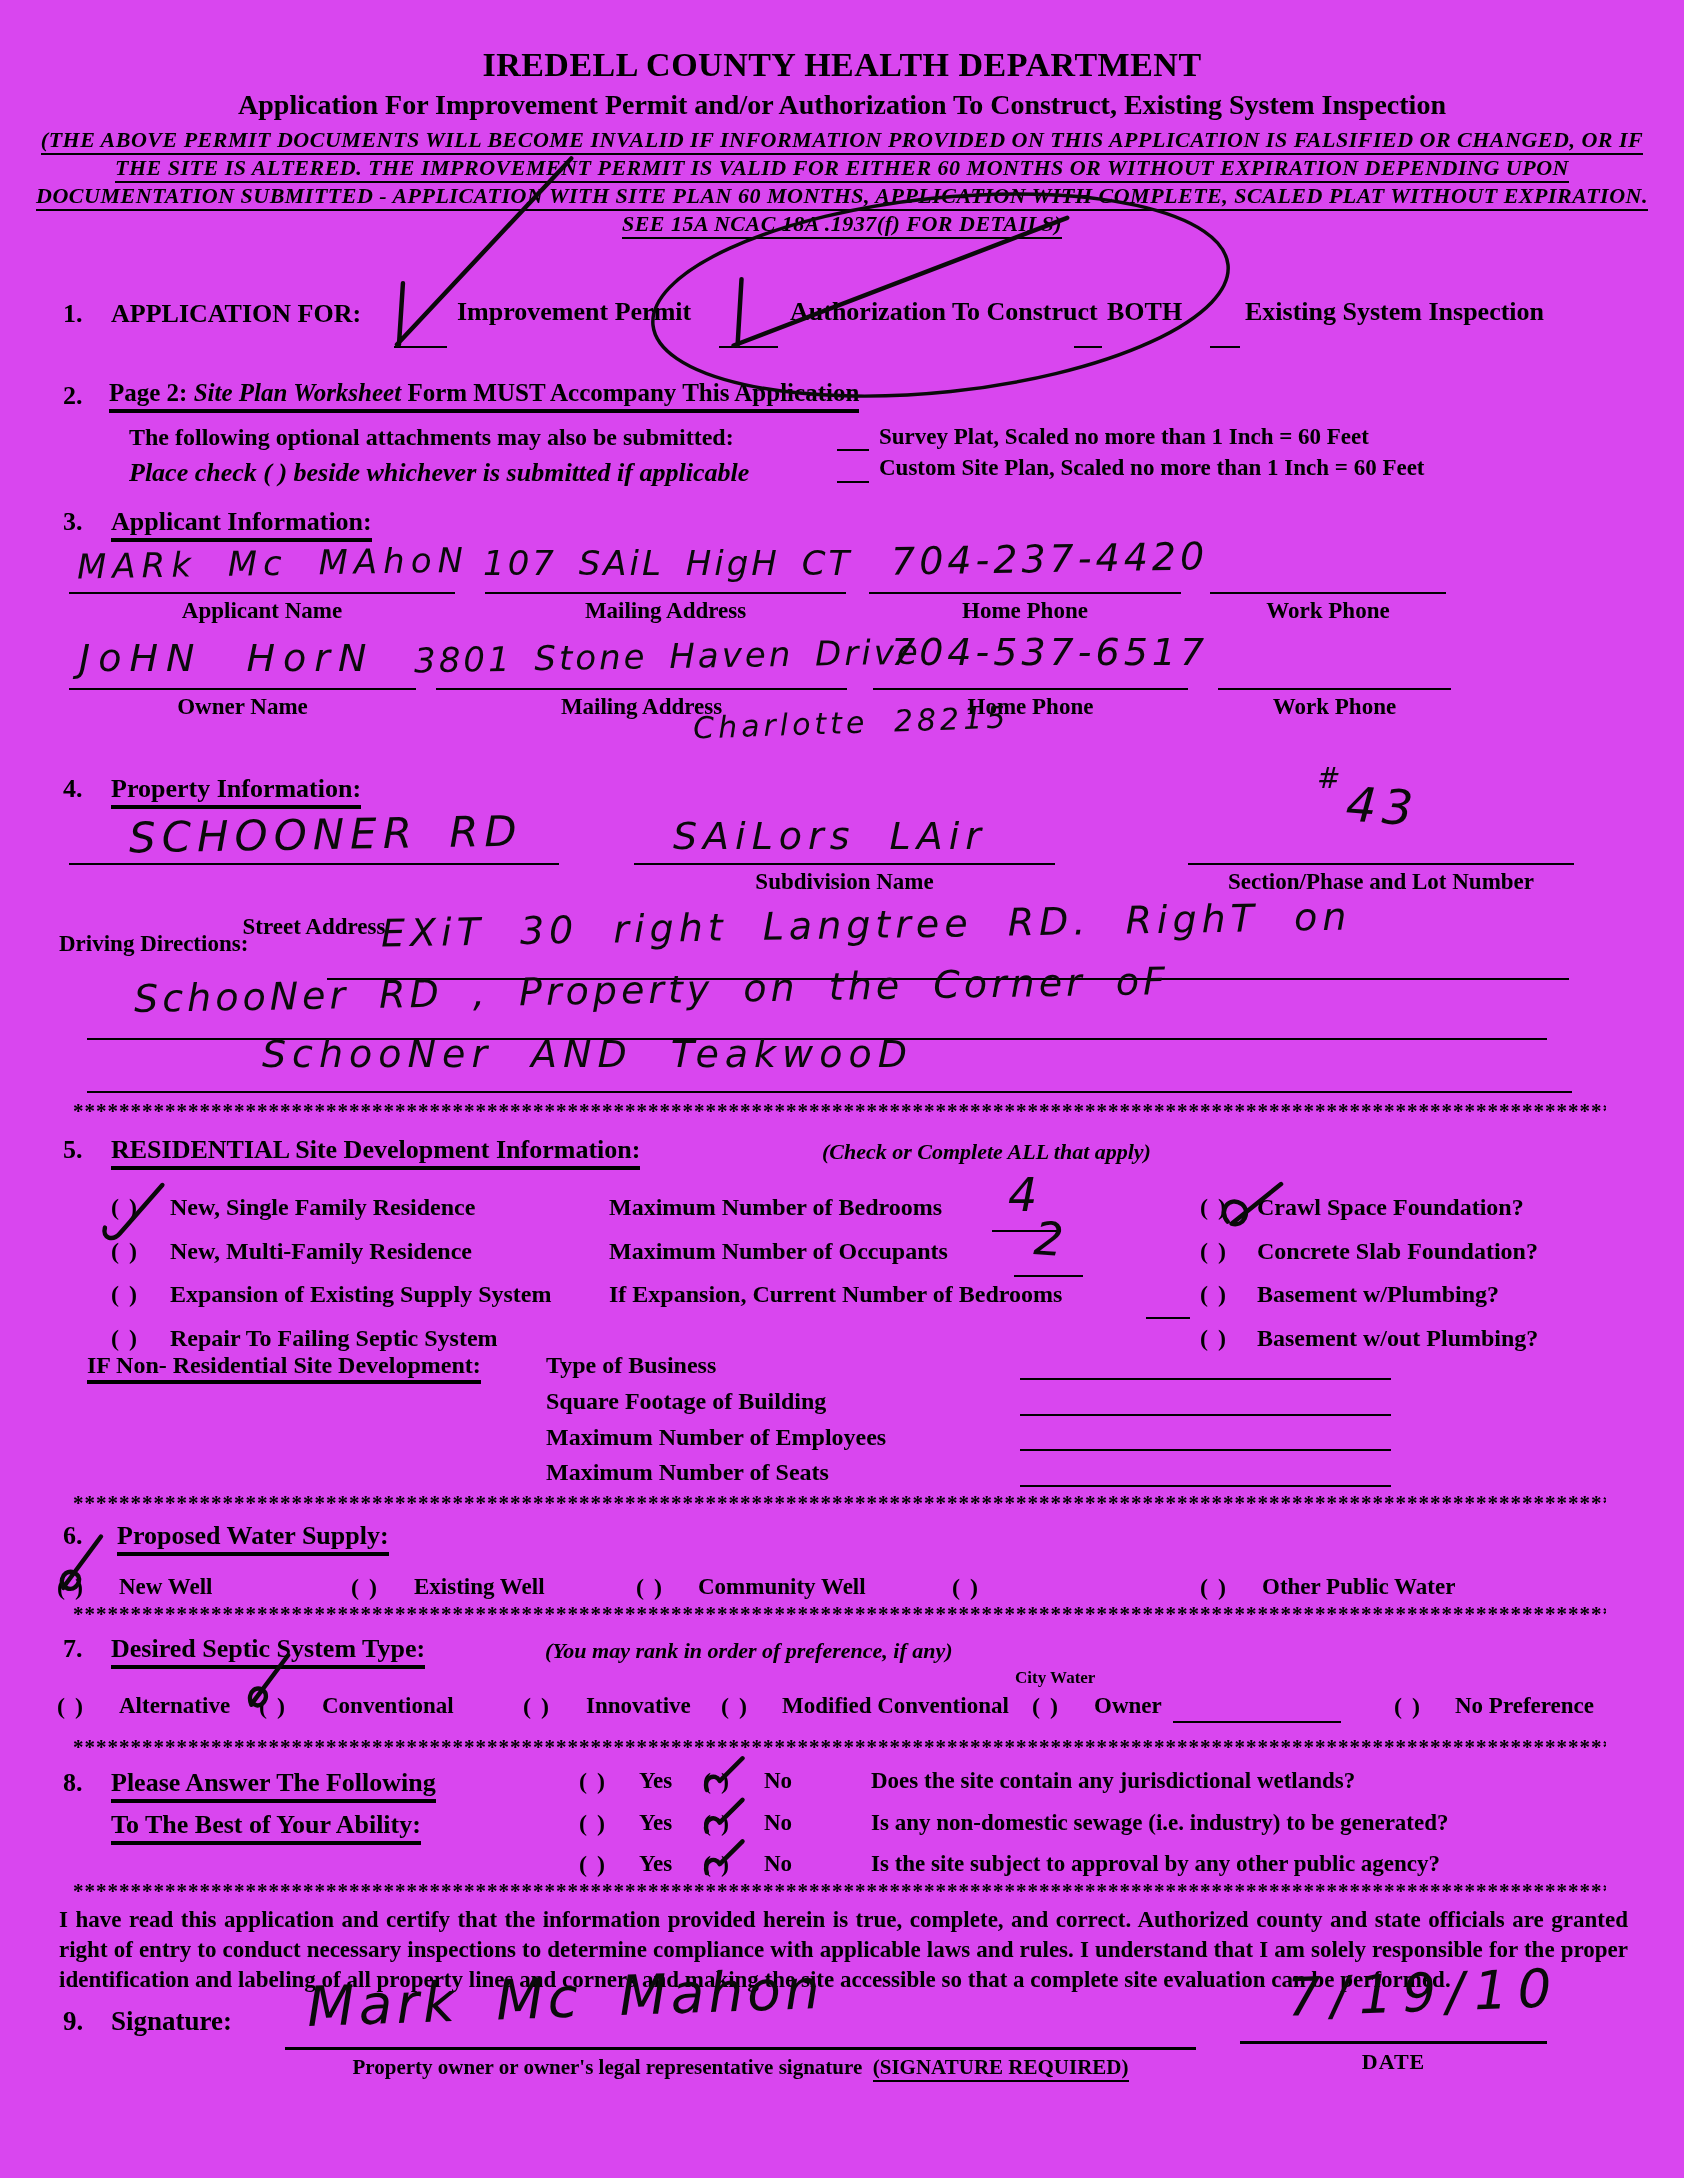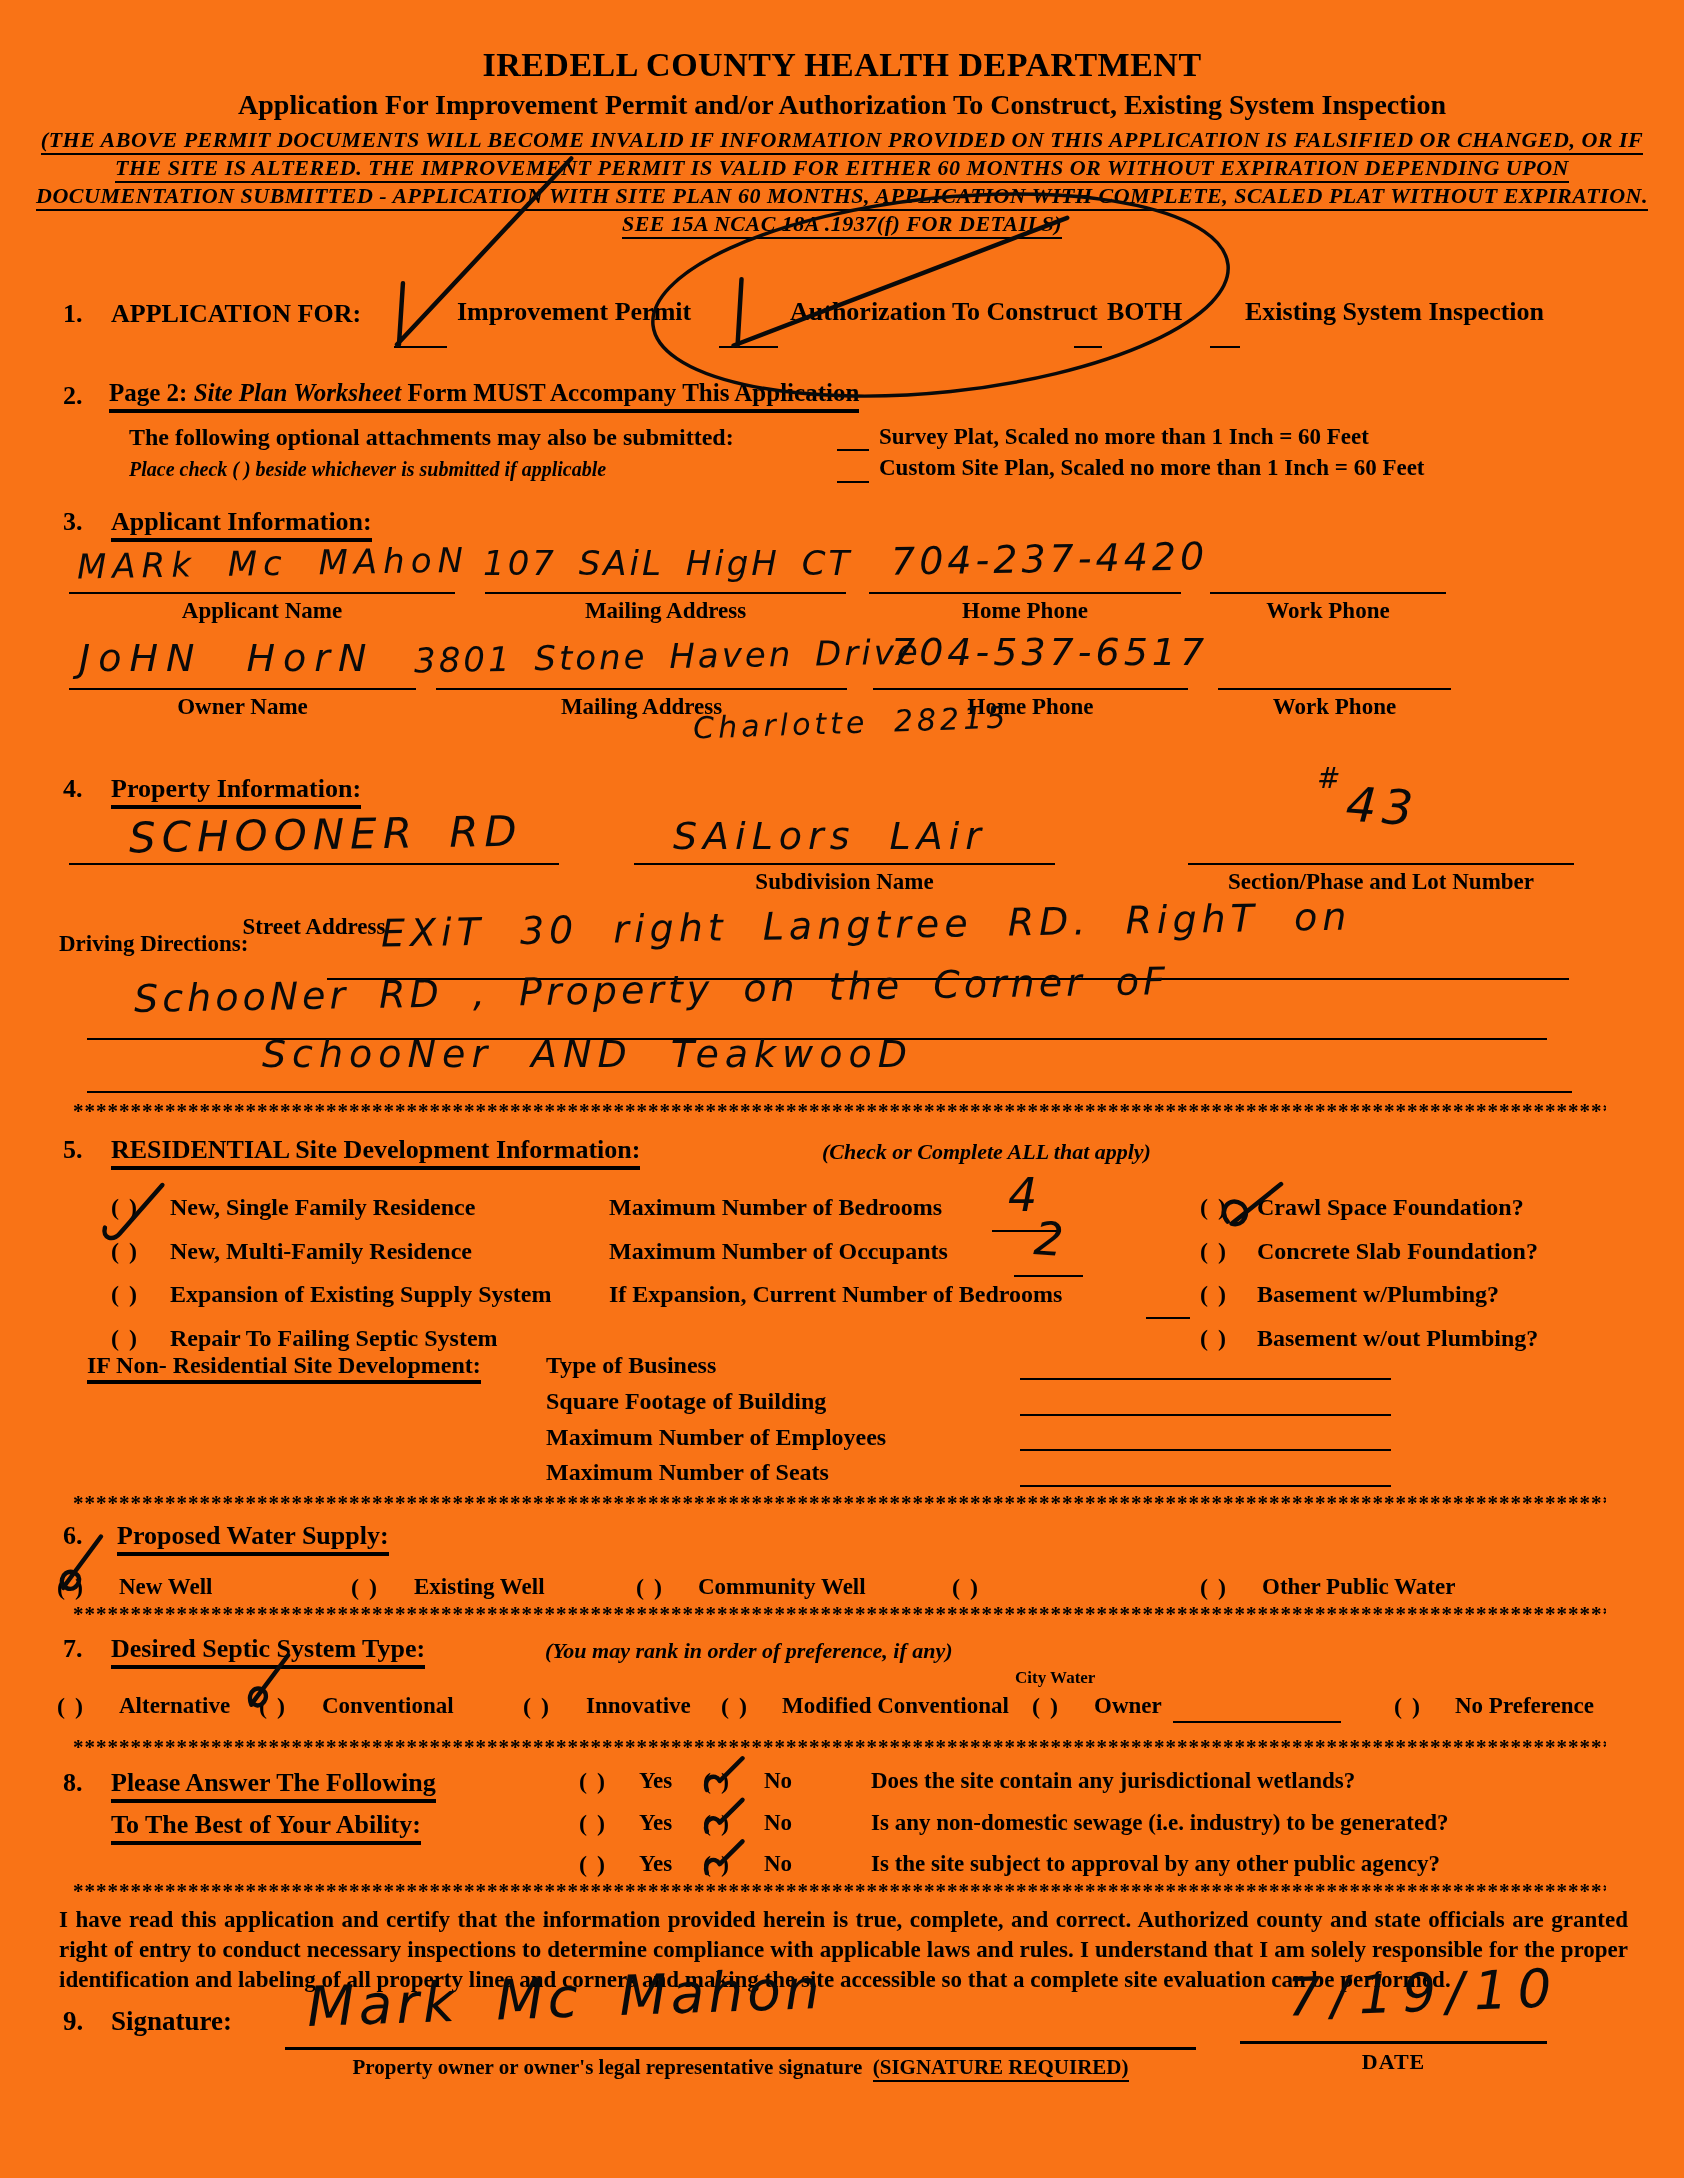--- a/index.html
+++ b/index.html
@@ -1,19 +1,19 @@
 <!DOCTYPE html>
 <html><head>
 <meta charset="utf-8">
 <style>
   * { margin:0; padding:0; box-sizing:border-box; }
   html,body { background:#9a9a9a; }
   .page {
     position:relative; width:1684px; height:2178px; margin:0 auto;
-    background:#f97316; color:#000;
+    background:#d946ef; color:#000;
     font-family:"Liberation Serif", serif; overflow:hidden;
   }
   .abs { position:absolute; }
   .b { font-weight:bold; }
   .i { font-style:italic; }
   .ctr { text-align:center; }
   .nowrap { white-space:nowrap; }
   .uline { border-bottom:3px solid #000; padding-bottom:1px; display:inline-block; }
   .uline2 { border-bottom:2px solid #000; display:inline-block; }
   .line { position:absolute; border-top:2px solid #000; height:0; }
@@ -57,21 +57,21 @@
   <div class="line" style="left:1210px;top:346px;width:30px"></div>
   <div class="opt" style="left:1245px;top:297px;font-size:26px">Existing System Inspection</div>
 
   <div class="sechead" style="left:63px;top:381px">2.</div>
   <div class="abs nowrap" style="left:109px;top:379px;font-size:25px;border-bottom:4px solid #000;padding-bottom:2px">
     <span class="b">Page 2: </span><span class="b i">Site Plan Worksheet</span><span class="b"> Form MUST Accompany This Application</span>
   </div>
   <div class="opt" style="left:129px;top:424px;font-size:24px">The following optional attachments may also be submitted:</div>
   <div class="line" style="left:837px;top:449px;width:32px"></div>
   <div class="opt" style="left:879px;top:424px;font-size:23px">Survey Plat, Scaled no more than 1 Inch  = 60 Feet</div>
-  <div class="abs b i nowrap" style="left:129px;top:458px;font-size:20px">Place check (    ) beside whichever is submitted if applicable</div>
+  <div class="abs b i nowrap" style="left:129px;top:458px;font-size:26px">Place check (    ) beside whichever is submitted if applicable</div>
   <div class="line" style="left:837px;top:481px;width:32px"></div>
   <div class="opt" style="left:879px;top:455px;font-size:23px">Custom Site Plan, Scaled no more than 1 Inch = 60 Feet</div>
 
   <div class="sechead" style="left:63px;top:507px">3.</div>
   <div class="sechead uline" style="left:111px;top:507px;border-bottom-width:4px">Applicant Information:</div>
 
   <div class="hw" style="left:77px;top:543px;font-size:34px;letter-spacing:6px;word-spacing:14px;transform:rotate(-1deg)">MARk Mc MAhoN</div>
   <div class="hw" style="left:483px;top:543px;font-size:34px;letter-spacing:3px;word-spacing:8px">107 SAiL HigH CT</div>
   <div class="hw" style="left:891px;top:537px;font-size:38px;letter-spacing:4px;transform:rotate(-1deg)">704-237-4420</div>
   <div class="line" style="left:69px;top:592px;width:386px"></div>

